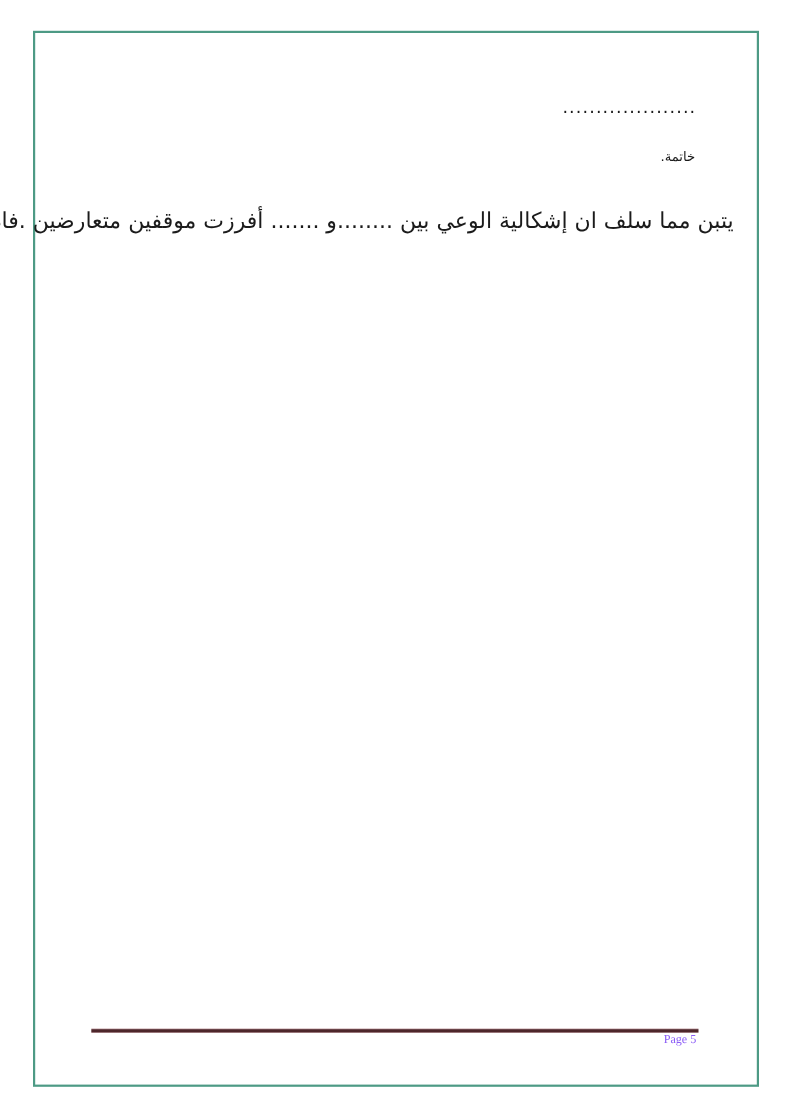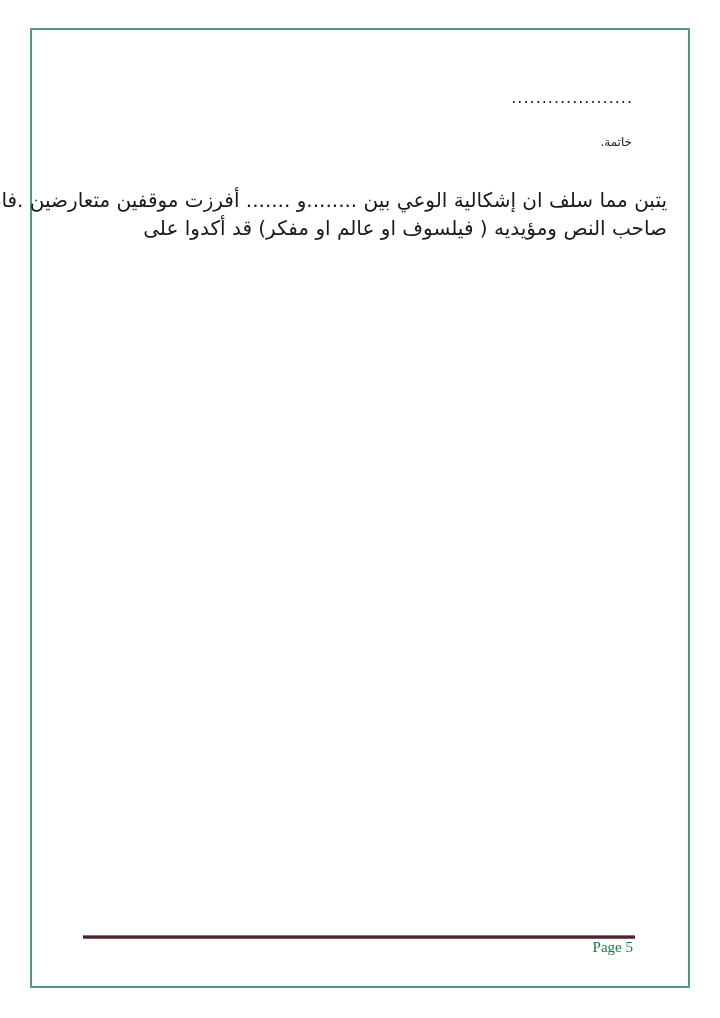--- a/index.html
+++ b/index.html
@@ -65,38 +65,37 @@
     background: linear-gradient(to bottom,
       #c2a0a4 0%,
       var(--footer-rule) 30%,
       var(--footer-rule) 75%,
       #b08a8e 100%);
   }
   .page-number {
     position: absolute;
     top: 939px; right: 87px;
     font-family: "Liberation Serif", "DejaVu Serif", serif;
-    font-size: 15px;
-    color: #15803d;
+    font-size: 11px;
+    color: #8b5cf6;
     white-space: nowrap;
   }
 </style>
 </head>
 <body>
 
 <div class="page">
 
   <div class="page-border"></div>
 
   <div class="dots-line">....................</div>
 
   <div class="section-heading">خاتمة.</div>
 
   <div class="body-paragraph">
     <div class="para-line">يتبن مما سلف ان إشكالية الوعي بين ........و ....... أفرزت موقفين متعارضين .فاذاا كان</div>
-    <div class="para-line">صاحب النص ومؤيديه ( فيلسوف او عالم او مفكر) قد أكدوا على</div>
   </div>
 
   <div class="footer-rule"></div>
 
   <div class="page-number">Page 5</div>
 
 </div>
 
 </body></html>

